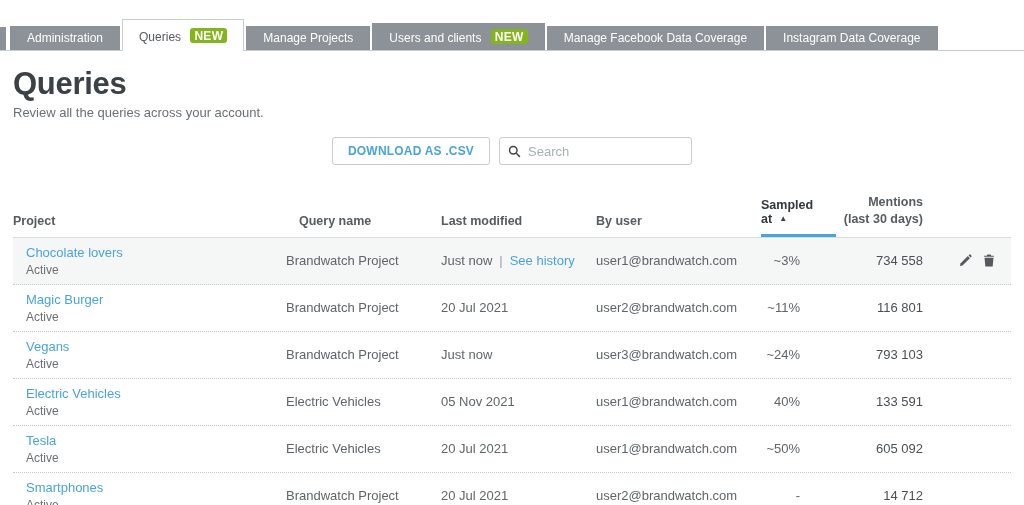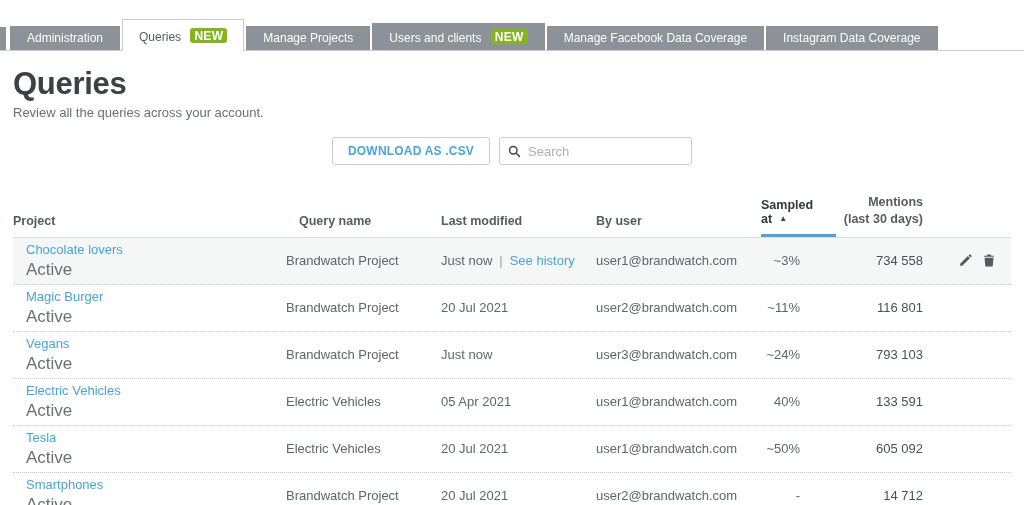--- a/index.html
+++ b/index.html
@@ -142,21 +142,21 @@
     color: #5f6569;
   }
   .row.selected { background: #f5f6f6; }
   .c-query { padding-left: 13px; }
   .qname {
     color: #4aa4d9;
     font-size: 13px;
     text-decoration: none;
     display: inline-block;
   }
-  .status { color: #6a7075; font-size: 17px; margin-top: 3px; }
+  .status { color: #6a7075; font-size: 12px; margin-top: 3px; }
   .pipe { color: #9aa0a4; margin: 0 7px; }
   .history-link { color: #4aa4d9; text-decoration: none; cursor: pointer; }
   .c-sampled { text-align: right; padding-right: 36px; }
   .c-mentions { text-align: right; color: #4a5055; }
   .c-actions {
     display: flex;
     justify-content: flex-end;
     align-items: center;
     gap: 11px;
     padding-right: 16px;
@@ -278,21 +278,21 @@
     <div class="c-mentions">793 103</div>
 
   </div>
 
   <div class="row">
     <div class="c-query">
       <a href="#" class="qname">Electric Vehicles</a>
       <div class="status">Active</div>
     </div>
     <div class="c-project">Electric Vehicles</div>
-    <div class="c-modified">05 Apr 2021</div>
+    <div class="c-modified">05 Nov 2021</div>
     <div class="c-user">user1@brandwatch.com</div>
     <div class="c-sampled">40%</div>
     <div class="c-mentions">133 591</div>
 
   </div>
 
   <div class="row">
     <div class="c-query">
       <a href="#" class="qname">Tesla</a>
       <div class="status">Active</div>

